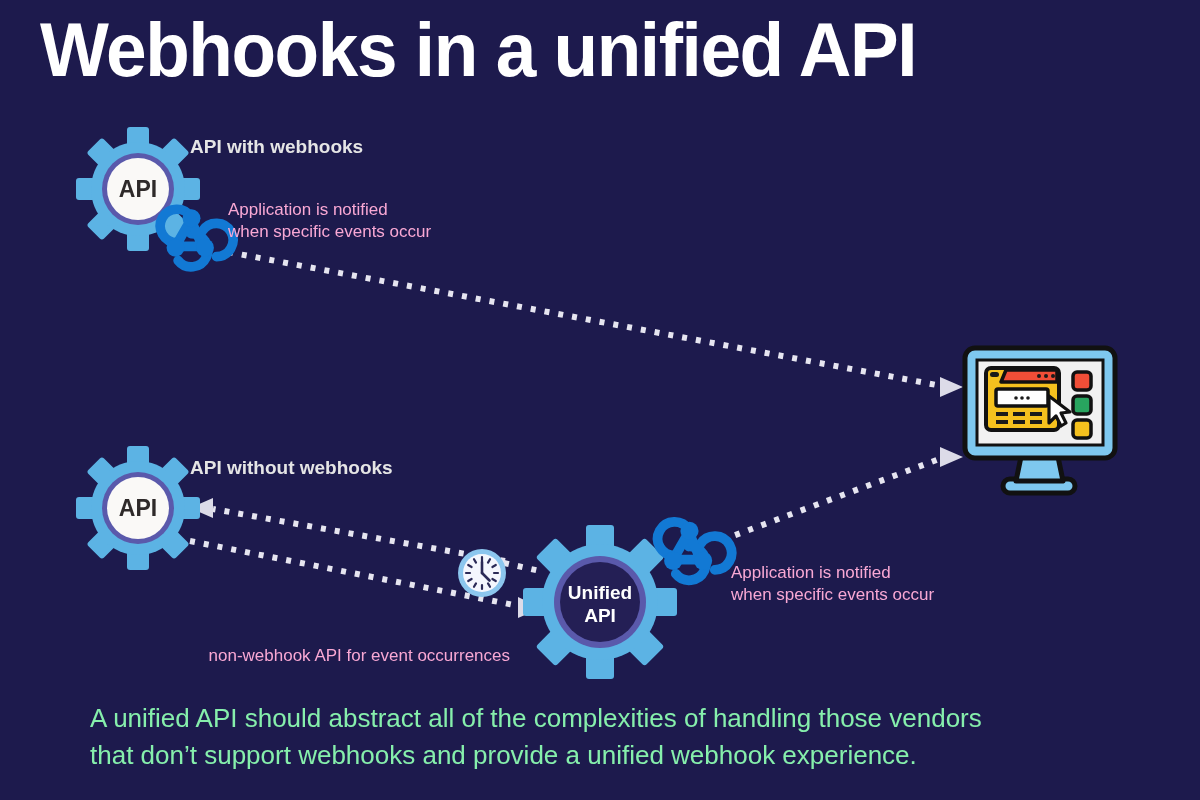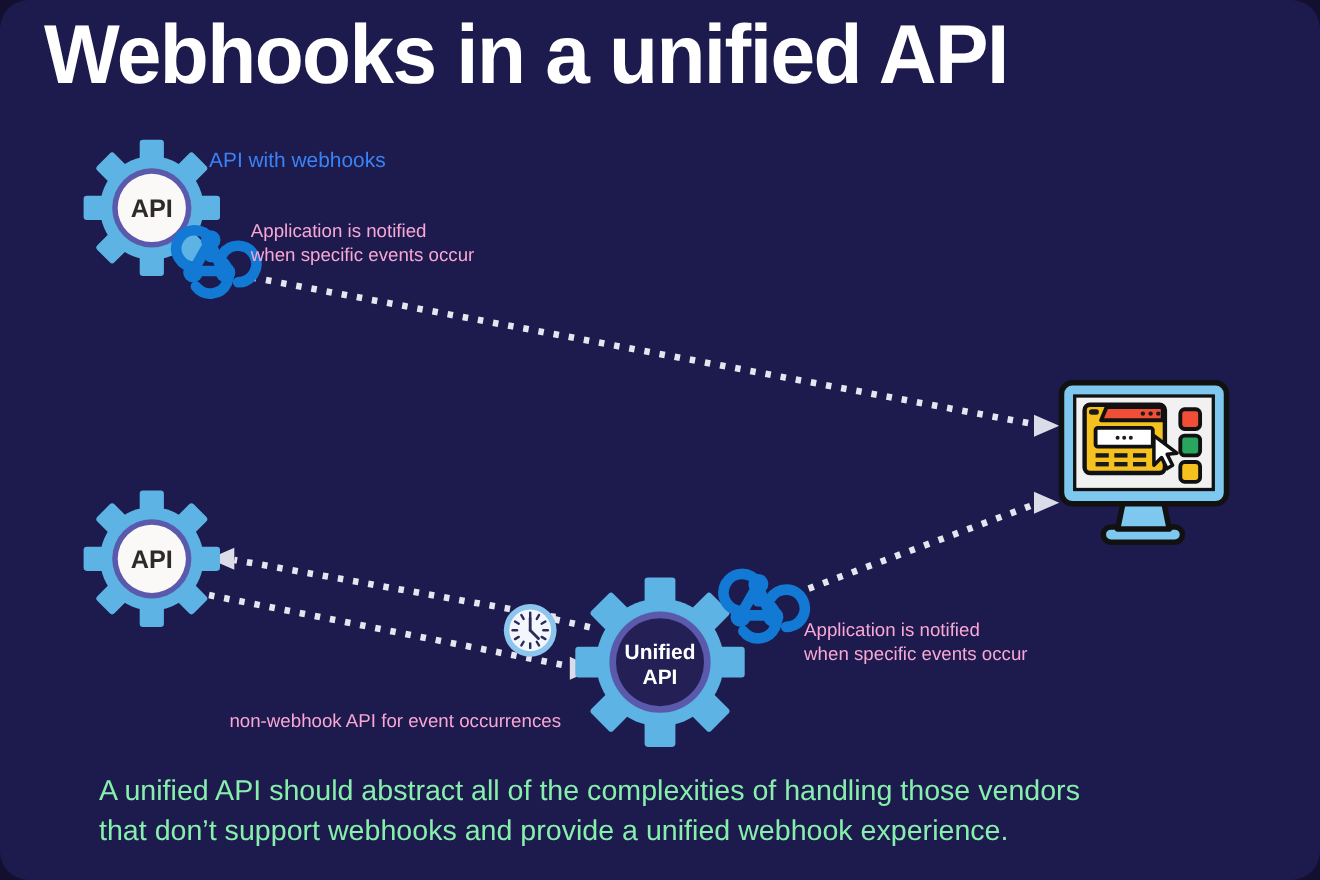--- a/index.html
+++ b/index.html
@@ -30,23 +30,23 @@
     letter-spacing: -1.5px;
     line-height: 1.0;
     white-space: nowrap;
     transform: scaleX(0.96);
     transform-origin: left center;
   }
 
   
   .label-bold {
     position: absolute;
-    color: #3b82f6;
+    color: #e5e5e5;
     font-size: 19px;
-    font-weight: normal;
+    font-weight: bold;
     white-space: nowrap;
   }
   .note {
     position: absolute;
     color: #f9a8d4;
     font-size: 17px;
     font-weight: normal;
     line-height: 1.32;
     white-space: nowrap;
   }
@@ -70,21 +70,21 @@
     left: 0; top: 0;
     width: 1200px; height: 800px;
     pointer-events: none;
   }
 
   svg text { font-family: "Liberation Sans", sans-serif; }
 </style>
 </head>
 <body>
 
-<div id="canvas" style="background: rgb(29, 26, 77); border-radius: 26px;">
+<div id="canvas" style="background: rgb(29, 26, 77);">
 
   <div id="title">Webhooks in a unified API</div>
 
   <svg class="art" viewBox="0 0 1200 800">
     <defs>
 
       <g id="gear-teeth-small">
         <rect x="-9" y="-66" width="18" height="20" rx="2"></rect>
       </g>
     </defs>
@@ -306,20 +306,21 @@
       <rect x="1073" y="396" width="18" height="18" rx="4" fill="#28a55f" stroke="#111111" stroke-width="3.5"></rect>
       <rect x="1073" y="420" width="18" height="18" rx="4" fill="#f5c11e" stroke="#111111" stroke-width="3.5"></rect>
     </g>
   </svg>
 
   <div class="label-bold" style="left:190px; top:136px;">API with webhooks</div>
 
   <div class="note" style="left:228px; top:199px;">Application is notified</div>
   <div class="note" style="left:228px; top:221px;">when specific events occur</div>
 
+  <div class="label-bold" style="left:190px; top:457px;">API without webhooks</div>
 
   <div class="note right-align" style="left:110px; top:645px; width:400px;">non-webhook API for event occurrences</div>
 
   <div class="note" style="left:731px; top:562px;">Application is notified</div>
   <div class="note" style="left:731px; top:584px;">when specific events occur</div>
 
   <div id="caption">
     <div>A unified API should abstract all of the complexities of handling those vendors</div>
     <div>that don’t support webhooks and provide a unified webhook experience.</div>
   </div>

